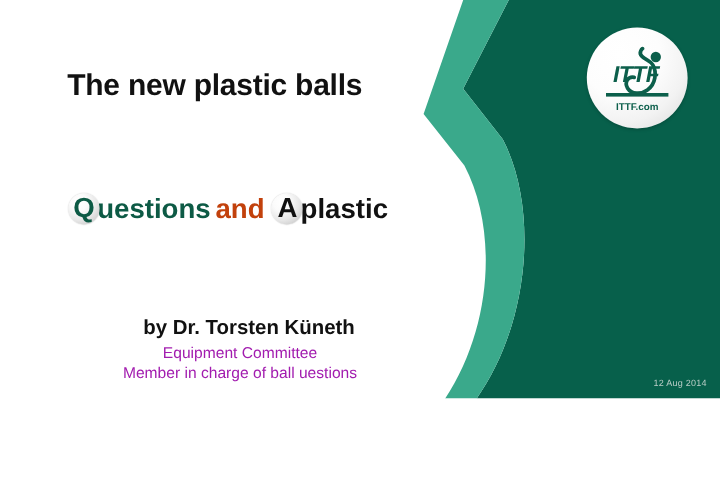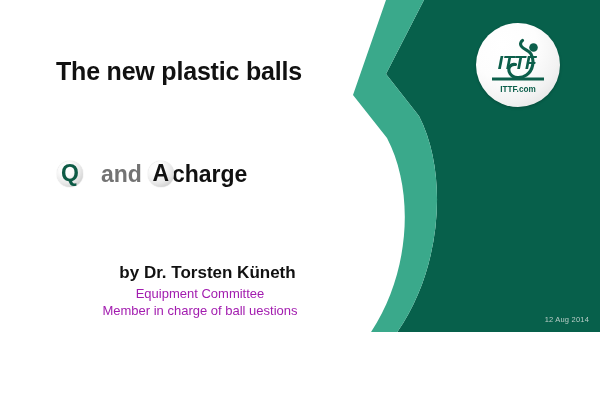--- a/index.html
+++ b/index.html
@@ -64,21 +64,21 @@
     font-size: 23px;
     font-weight: bold;
     line-height: 1;
     position: relative;
     top: -1px;
   }
   .ball.q span { color: #0d5a45; }
   .ball.a span { color: #111111; }
   .qa-rest-green { color: #0d5a45; }
   .qa-rest-black { color: #111111; }
-  .qa-and { color: #737373; padding: 0 6px 0 4px; margin-left: 16px; }
+  .qa-and { color: #c2410c; padding: 0 6px 0 4px; }
 
   .author-block {
     position: absolute;
     left: 0;
     top: 262px;
     width: 400px;
     text-align: center;
   }
   .author-name {
     font-size: 17px;
@@ -101,21 +101,21 @@
     bottom: 8px;
     font-size: 7.5px;
     color: #b9cdc7;
     letter-spacing: 0.2px;
     white-space: nowrap;
     text-align: center;
   }
 
   .logo {
     position: absolute;
-    left: 476px;
+    left: 489px;
     top: 23px;
     width: 84px;
     height: 84px;
     border-radius: 50%;
     background:
       radial-gradient(circle at 32% 26%, #ffffff 0%, #fdfdfd 40%, #f2f2f2 68%, #e2e2e2 88%, #d6d6d6 100%);
     box-shadow: 0 1px 3px rgba(0,0,0,0.22);
     overflow: hidden;
   }
   .logo svg { display: block; }
@@ -140,25 +140,26 @@
              C 440 290, 452 180, 419 116
              L 386 74 Z" fill="#3aa98b"></path>
   </svg>
 
   <div class="title">The new plastic balls</div>
 
   <div class="qa-line">
     <span class="ball q">
       <span>Q</span>
     </span>
+    <span class="qa-rest-green">uestions</span>
     <span class="qa-and">and</span>
     <span class="ball a">
       <span>A</span>
     </span>
-    <span class="qa-rest-black">charge</span>
+    <span class="qa-rest-black">plastic</span>
   </div>
 
   <div class="author-block">
     <p class="author-name">by Dr. Torsten Küneth</p>
     <p class="author-sub">Equipment Committee</p>
     <p class="author-sub">Member in charge of ball uestions</p>
   </div>
 
   <div class="logo">
     <svg width="84" height="84" viewBox="0 0 84 84">

